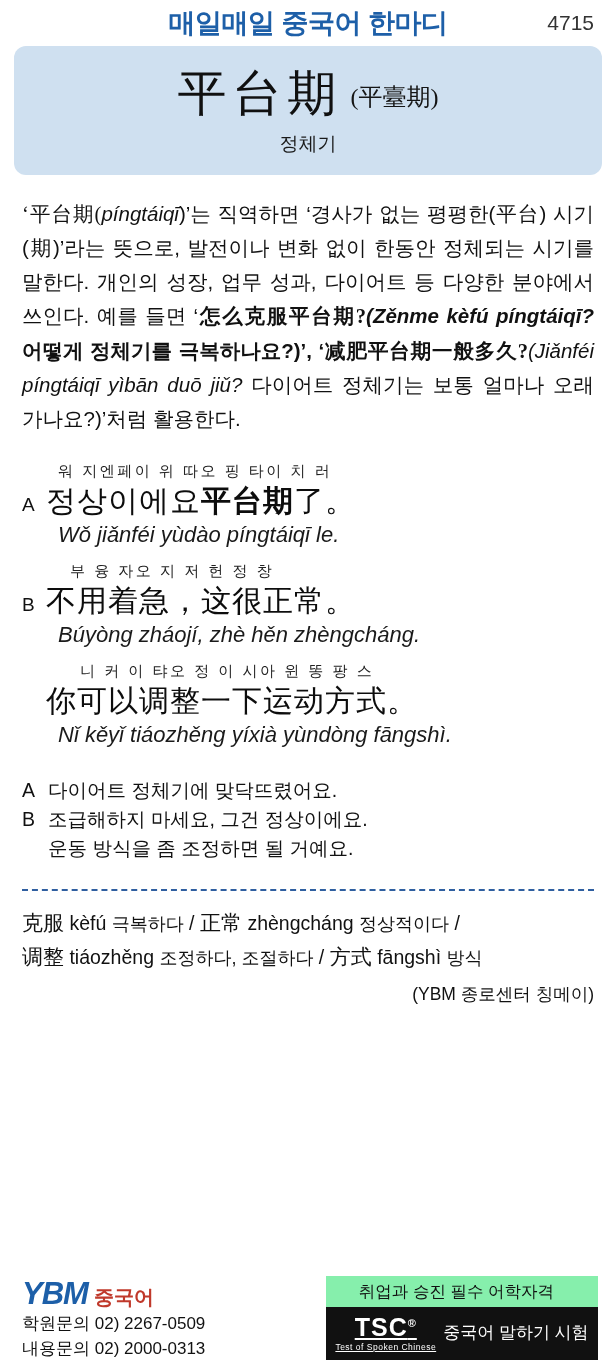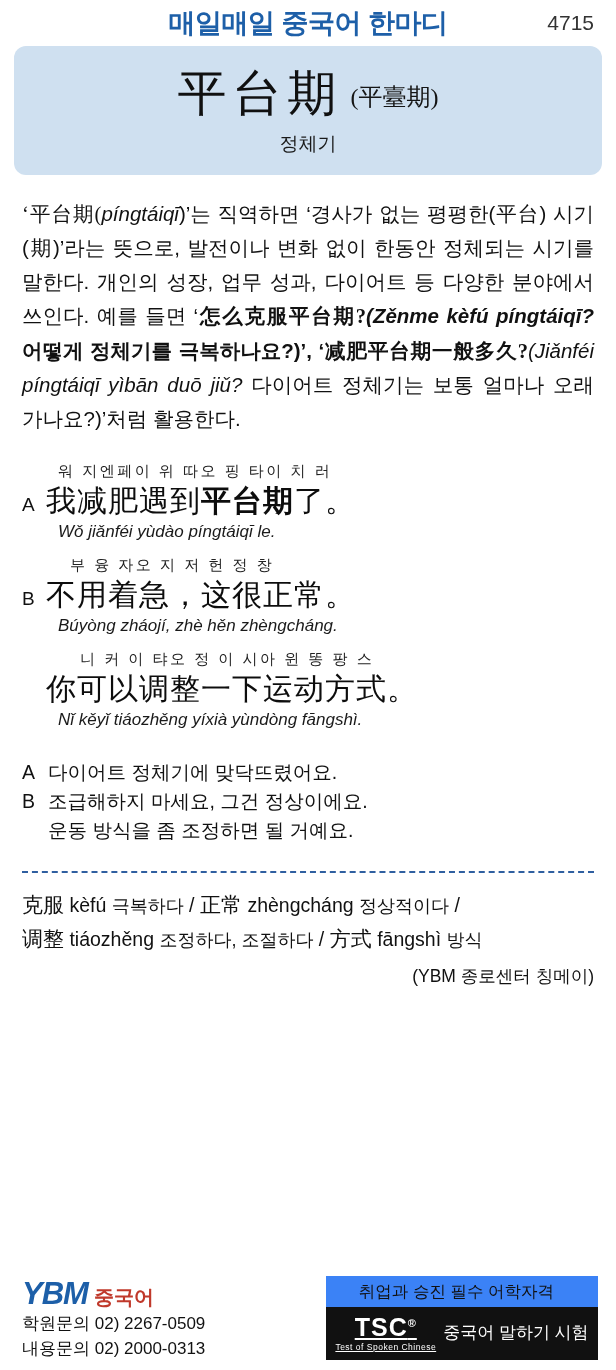--- a/index.html
+++ b/index.html
@@ -117,21 +117,21 @@
   }
   .d-han {
     font-family: "Liberation Serif", serif;
     font-size: 30px;
     letter-spacing: 1px;
     color: #0d0d0d;
   }
   .d-han .hl { font-weight: bold; }
   .d-pinyin {
     margin-left: 36px;
-    font-size: 17px;
+    font-size: 22px;
     color: #1a1a1a;
     font-style: italic;
   }
 
   
   .kr-block {
     margin: 28px 22px 0 22px;
     font-size: 19.5px;
     line-height: 1.5;
   }
@@ -193,21 +193,21 @@
   .footer-contact {
     margin-top: 0;
     font-size: 17px;
     line-height: 1.45;
     color: #111111;
   }
   .footer-right {
     width: 272px;
   }
   .tsc-top {
-    background: #3b82f6;
+    background: #86efac;
     color: #111111;
     font-size: 16.5px;
     text-align: center;
     padding: 5px 11px 4px 0;
   }
   .tsc-bottom {
     background: #111111;
     color: #ffffff;
     padding: 6px 0 8px 0;
     text-align: center;
@@ -252,21 +252,21 @@
 <div class="explain">
   <span class="cn">‘平台期(</span><span class="ital">píngtáiqī</span><span>)’는 직역하면 ‘경사가 없는 평평한(平台) 시기(期)’라는 뜻으로, 발전이나 변화 없이 한동안 정체되는 시기를 말한다. 개인의 성장, 업무 성과, 다이어트 등 다양한 분야에서 쓰인다. 예를 들면 ‘</span><span class="cn-b">怎么克服平台期?</span><span class="ital bold">(Zěnme kèfú píngtáiqī?</span><span class="bold"> 어떻게 정체기를 극복하나요?)’, ‘</span><span class="cn-b">减肥平台期一般多久?</span><span class="ital">(Jiǎnféi píngtáiqī yìbān duō jiǔ?</span><span> 다이어트 정체기는 보통 얼마나 오래 가나요?)’처럼 활용한다.</span>
 </div>
 
 <div class="dialogue">
 
   <div class="d-line">
     <div class="d-ruby">워 지엔페이 위 따오 핑 타이 치  러</div>
     <div class="d-row">
       <div class="d-tag">A</div>
-      <div class="d-han"><span>我减肥遇到</span><span class="hl">平台期</span><span>了。</span></div>
+      <div class="d-han"><span>정상이에요</span><span class="hl">平台期</span><span>了。</span></div>
     </div>
     <div class="d-pinyin">Wǒ jiǎnféi yùdào píngtáiqī le.</div>
   </div>
 
   <div class="d-line">
     <div class="d-ruby indent2">부  융 자오 지       저 헌 정 창</div>
     <div class="d-row">
       <div class="d-tag">B</div>
       <div class="d-han"><span>不用着急，这很正常。</span></div>
     </div>

